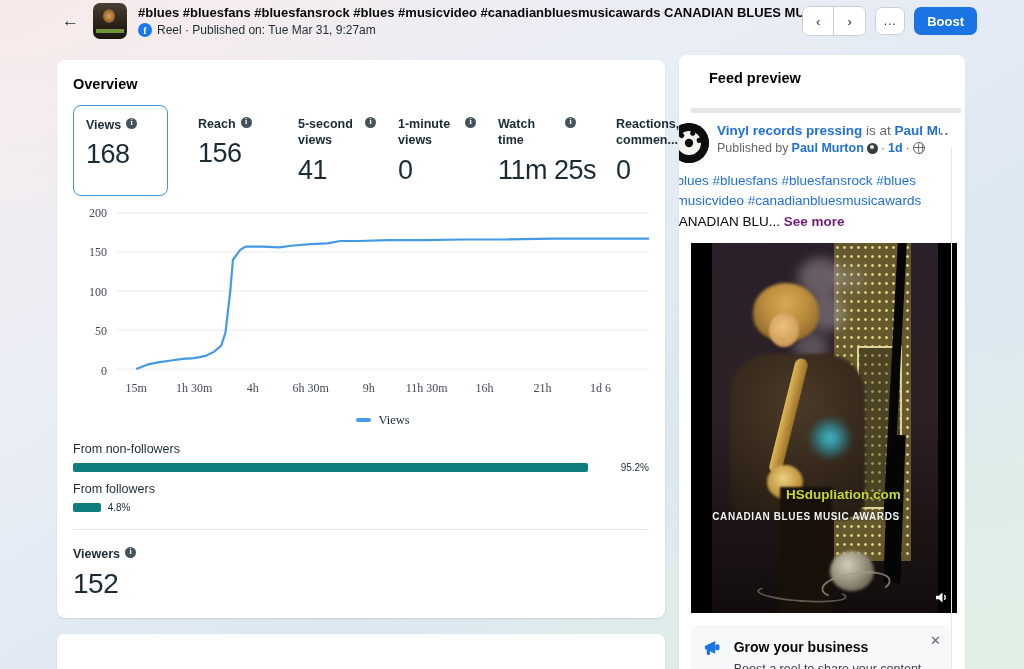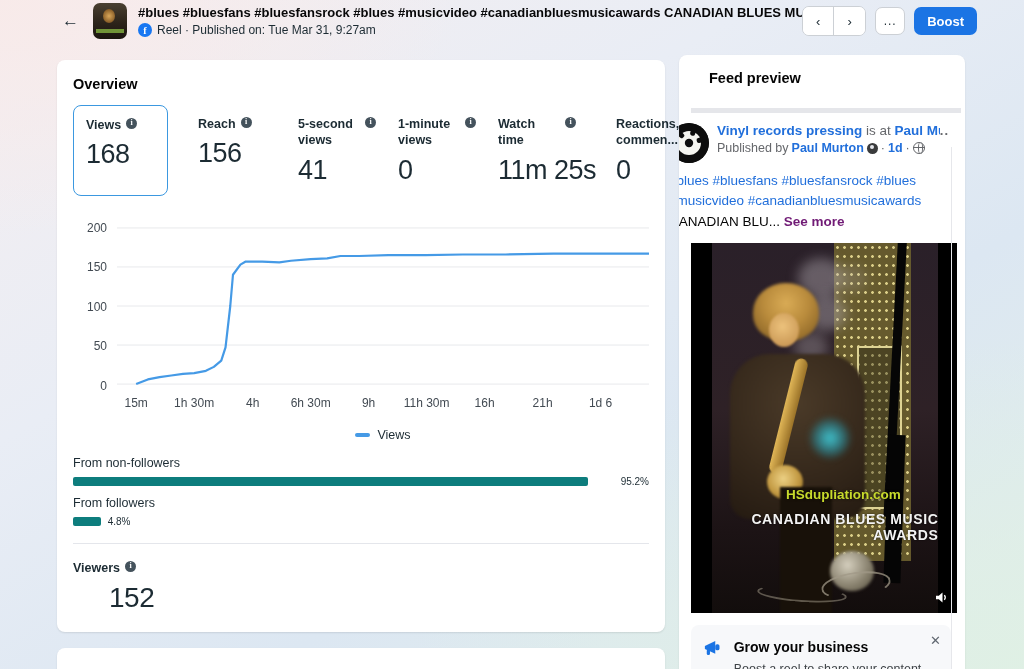--- a/index.html
+++ b/index.html
@@ -43,21 +43,21 @@
   .metrics { display:flex; margin-top:13px; align-items:stretch; }
   .metric { flex:0 0 100px; padding:11px 4px 10px 16px; }
   .metric.sel { flex:0 0 95px; border:1.5px solid #3b98e0; border-radius:8px; padding:11px 4px 10px 12px; margin-right:14px; }
   .mlabel { display:flex; align-items:flex-start; gap:5px; font-size:12.5px; font-weight:700; color:#1c2b33; line-height:1.3; }
   .mlabel .txt { max-width:62px; }
   .info { flex:0 0 auto; width:11px; height:11px; margin-top:1px; border-radius:50%; background:#44525c; color:#fff;
     font-size:8px; font-weight:700; display:inline-flex; align-items:center; justify-content:center;
     font-family:"Liberation Serif",serif; }
   .mvalue { margin-top:6px; font-size:27px; font-weight:400; color:#1c2b33; white-space:nowrap; letter-spacing:-.5px; }
   
-  .chart { margin-top:26px; padding-left:44px; position:relative; }
+  .chart { margin-top:11px; padding-left:44px; position:relative;font-family:Liberation Serif, serif; }
   .plot { position:relative; height:168px; }
   .plot svg { position:absolute; inset:0; width:100%; height:100%; }
   .ytick { position:absolute; left:-44px; width:34px; text-align:right; font-size:12px; color:#424a52; }
   .xticks { position:relative; height:18px; margin-top:6px; }
   .xtick { position:absolute; transform:translateX(-50%); font-size:12px; color:#424a52; white-space:nowrap; }
   .xtick:nth-child(1){left:3.6%;} .xtick:nth-child(2){left:14.5%;} .xtick:nth-child(3){left:25.5%;}
   .xtick:nth-child(4){left:36.4%;} .xtick:nth-child(5){left:47.3%;} .xtick:nth-child(6){left:58.2%;}
   .xtick:nth-child(7){left:69.1%;} .xtick:nth-child(8){left:80%;} .xtick:nth-child(9){left:90.9%;}
   .legend { display:flex; align-items:center; justify-content:center; gap:7px; margin-top:14px; }
   .legend-dash { width:15px; height:4px; border-radius:2px; background:#459ae6; }
@@ -65,21 +65,21 @@
   
   .bars { margin-top:14px; }
   .bar-row { margin-top:9px; }
   .bar-label { font-size:12.5px; color:#1c2b33; margin-bottom:6px; }
   .bar-line { display:flex; align-items:center; gap:7px; }
   .bar-track { flex:1; }
   .bar-fill { height:9px; border-radius:2px; background:#0d7d7d; }
   .bar-pct { font-size:10px; color:#1c2b33; flex:0 0 auto; }
   .divider { height:1px; background:#e4e6eb; margin:16px 0 0 0; }
   .viewers { margin-top:16px; }
-  .viewers .mvalue { font-size:28px;margin-left:36px; }
+  .viewers .mvalue { font-size:28px; }
   
   .activities-card { margin-top:16px; padding:16px; height:120px; }
   
   .col-side { width:286px; }
   .feed-card { margin-top:15px; height:640px; padding:15px 0 0 0; position:relative; overflow:hidden; }
   .feed-card .card-h { padding:0 30px; }
   .feed-card::after { content:""; position:absolute; top:92px; bottom:0; right:13px; width:1px; background:#e6e7eb; }
   .preview { position:relative; overflow:hidden; margin-top:12px; }
   .gray-strip { height:5px; background:#e5e6ea; margin:10px 4px 10px 12px; }
   .post-head { display:flex; align-items:flex-start; padding-right:16px; margin-left:-10px; }
@@ -132,21 +132,21 @@
   .mic { position:absolute; right:17%; top:-4%; width:9px; height:78%; background:#060606; transform:rotate(3deg); }
   .mic2 { position:absolute; right:15.5%; top:52%; width:17px; height:40%; background:#050505; transform:rotate(2deg); }
   .legs { position:absolute; left:30%; top:66%; width:52px; height:34%; background:#181109; filter:blur(1px); }
   .blob { position:absolute; left:52%; bottom:6%; width:44px; height:40px; border-radius:50%;
     background:radial-gradient(circle at 40% 35%,#d4cebd 0%,#8b8471 55%,#4e4838 100%); filter:blur(1.5px); }
   .cable1,.cable2 { position:absolute; border:2px solid rgba(160,152,135,.75); border-radius:50%; background:transparent; }
   .cable1 { left:48%; bottom:4%; width:70px; height:26px; border-bottom-color:transparent; transform:rotate(-8deg); }
   .cable2 { left:20%; bottom:3%; width:90px; height:16px; border-top-color:transparent; transform:rotate(4deg); opacity:.7; }
   .v-title { position:absolute; left:0; right:0; top:66%; text-align:center; font-size:13.5px; font-weight:700;
     color:#c7da2c; text-shadow:0 0 3px rgba(0,0,0,.6);padding-left:36px; }
-  .v-sub { position:absolute; left:0; right:0; top:72.5%; text-align:right; font-size:14px; font-weight:700;
+  .v-sub { position:absolute; left:0; right:0; top:72.5%; text-align:left; font-size:10px; font-weight:700;
     color:#f3f3f3; letter-spacing:.6px; text-shadow:0 0 2px rgba(0,0,0,.7); }
   .speaker { position:absolute; right:7px; bottom:9px; width:15px; height:13px; }
   
   .grow { margin:12px 14px 0 12px; background:#f7f8fa; border-radius:8px; padding:12px 12px 13px 12px;
     position:relative; display:flex; gap:10px; }
   .grow-close { position:absolute; right:10px; top:8px; color:#606770; font-size:13px; cursor:pointer; background:none; border:none; }
   .grow-title { font-size:14px; font-weight:700; color:#050505; margin-top:2px; }
   .grow-body { font-size:12.5px; color:#3e4347; line-height:1.45; margin-top:5px; max-width:218px; }
 </style>
 </head>

